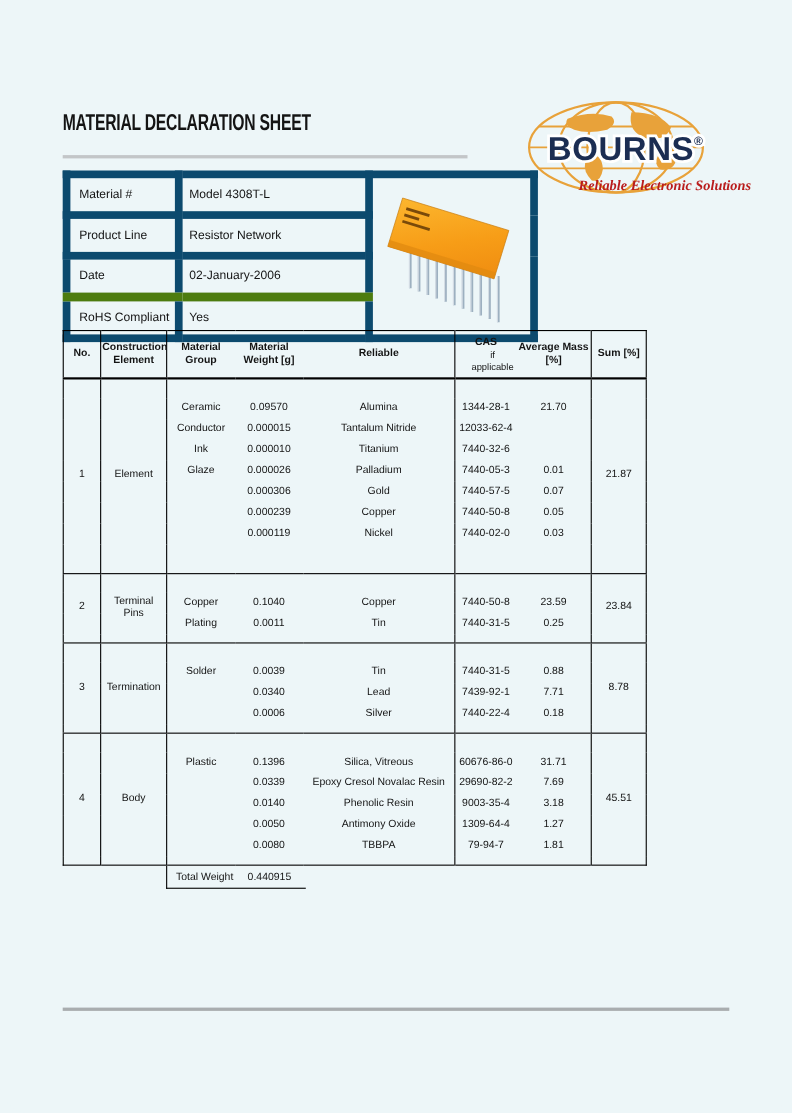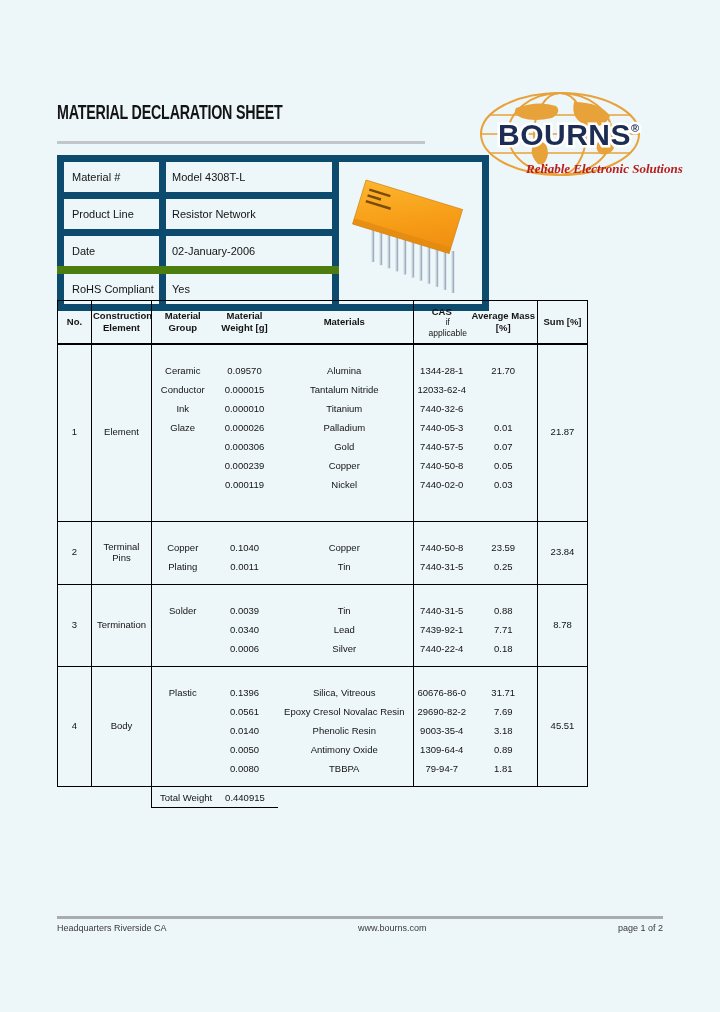--- a/index.html
+++ b/index.html
@@ -173,21 +173,21 @@
             </th>
             <th>
               <div>Material</div>
               <div>Group</div>
             </th>
             <th>
               <div>Material</div>
               <div>Weight [g]</div>
             </th>
             <th class="sep-r">
-              <div>Materials</div>
+              <div>Reliable</div>
             </th>
             <th>
               <div>CAS</div>
               <div class="sub">if applicable</div>
             </th>
             <th class="sep-r">
               <div>Average Mass</div>
               <div>[%]</div>
             </th>
             <th>
@@ -322,38 +322,38 @@
           </tr>
           <tr>
             <td>Plastic</td>
             <td>0.1396</td>
             <td class="sep-r">Silica, Vitreous</td>
             <td>60676-86-0</td>
             <td class="sep-r">31.71</td>
           </tr>
           <tr>
             <td></td>
-            <td>0.0561</td>
+            <td>0.0339</td>
             <td class="sep-r">Epoxy Cresol Novalac Resin</td>
             <td>29690-82-2</td>
             <td class="sep-r">7.69</td>
           </tr>
           <tr>
             <td></td>
             <td>0.0140</td>
             <td class="sep-r">Phenolic Resin</td>
             <td>9003-35-4</td>
             <td class="sep-r">3.18</td>
           </tr>
           <tr>
             <td></td>
             <td>0.0050</td>
             <td class="sep-r">Antimony Oxide</td>
             <td>1309-64-4</td>
-            <td class="sep-r">0.89</td>
+            <td class="sep-r">1.27</td>
           </tr>
           <tr>
             <td></td>
             <td>0.0080</td>
             <td class="sep-r">TBBPA</td>
             <td>79-94-7</td>
             <td class="sep-r">1.81</td>
           </tr>
           <tr class="sp-sm">
             <td class="sep-r" colspan="3"></td>
@@ -361,19 +361,14 @@
           </tr>
         </tbody>
     </table>
     <div class="total-box">
       <span>Total Weight</span>
       <span>0.440915</span>
     </div>
   </div>
 
   <div class="footer-bar"></div>
-  <div class="footer-row">
-    <span>Headquarters Riverside CA</span>
-    <span>www.bourns.com</span>
-    <span>page 1 of 2</span>
-  </div>
 
 </div>
 
 </body></html>

